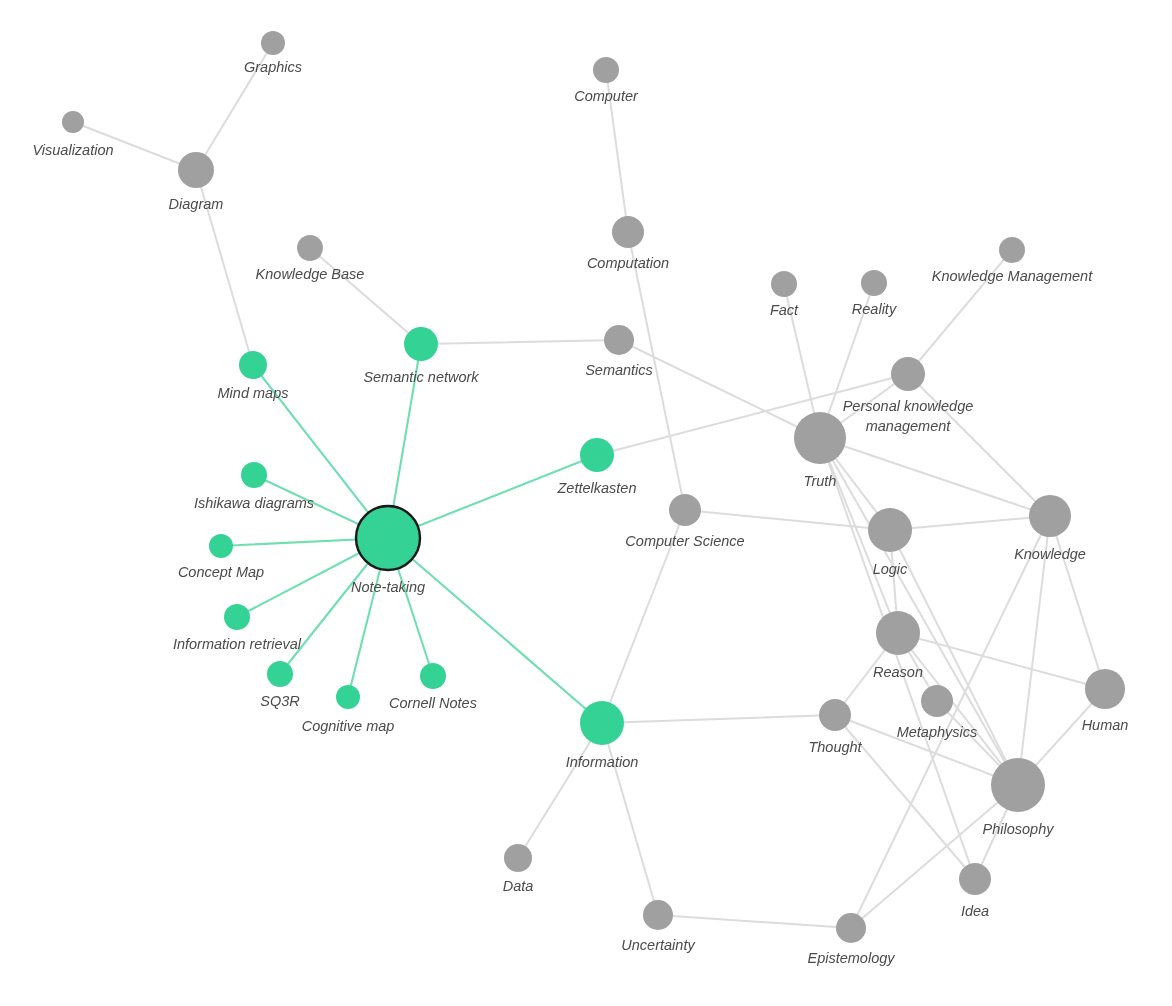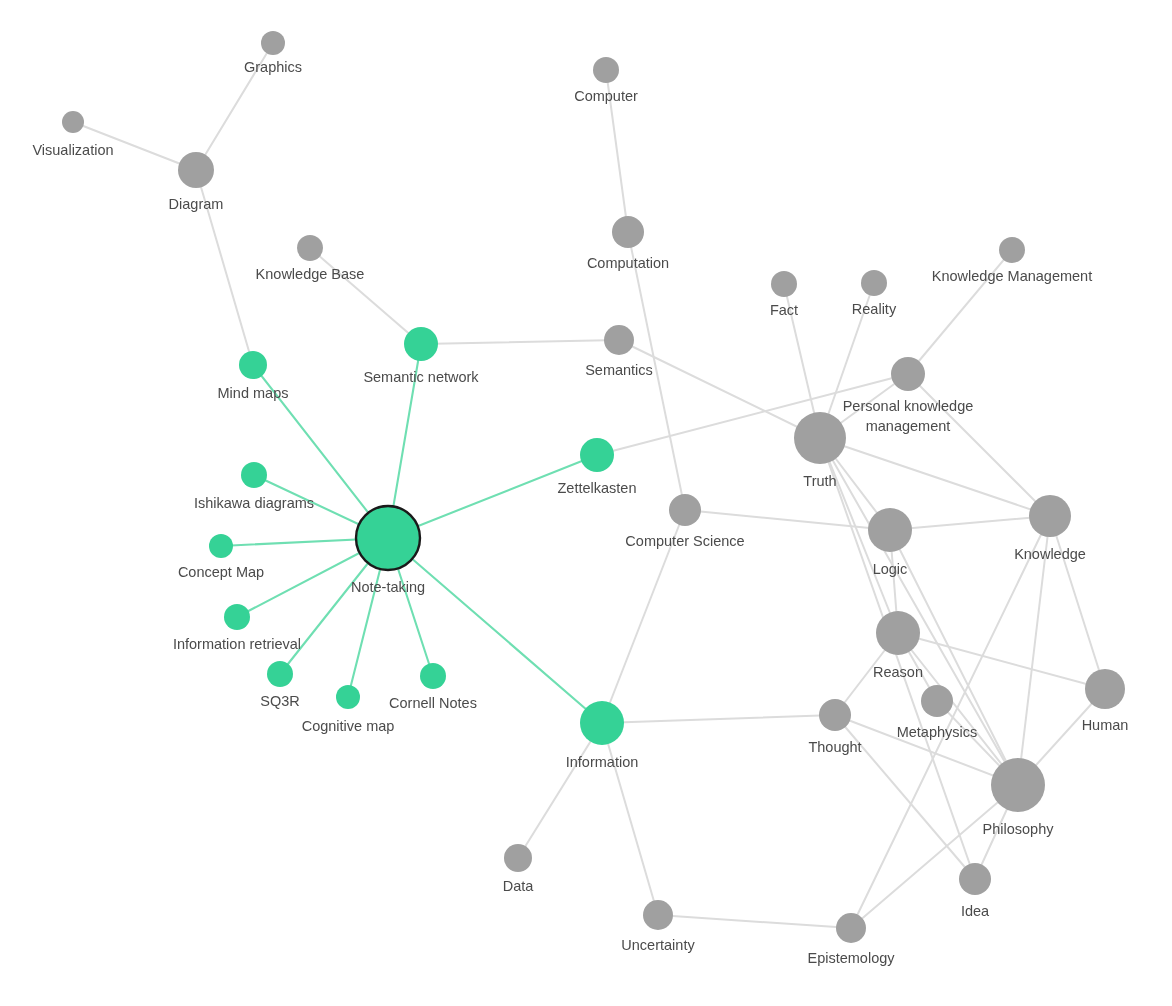--- a/index.html
+++ b/index.html
@@ -12,20 +12,21 @@
     width: 1172px;
     height: 1006px;
     overflow: hidden;
     font-family: "Liberation Sans", sans-serif;
   }
   #graph-root {
     position: relative;
     width: 1172px;
     height: 1006px;
     background: #ffffff;
+    font-style: italic;
   }
   svg#graph-canvas {
     display: block;
     width: 1172px;
     height: 1006px;
   }
   .edge {
     fill: none;
     stroke-linecap: round;
   }

